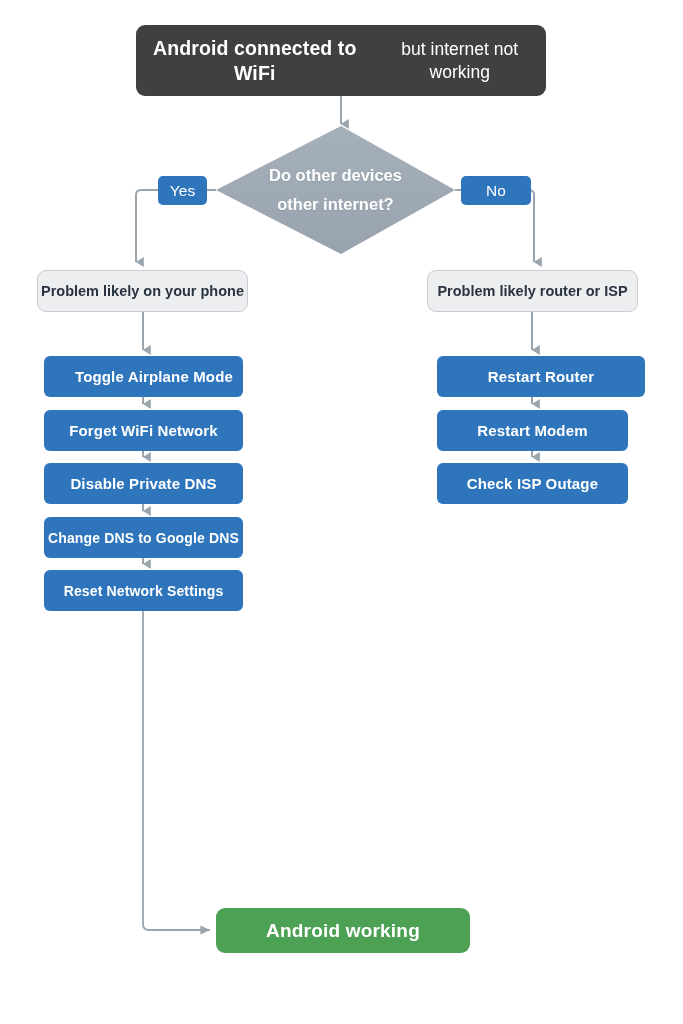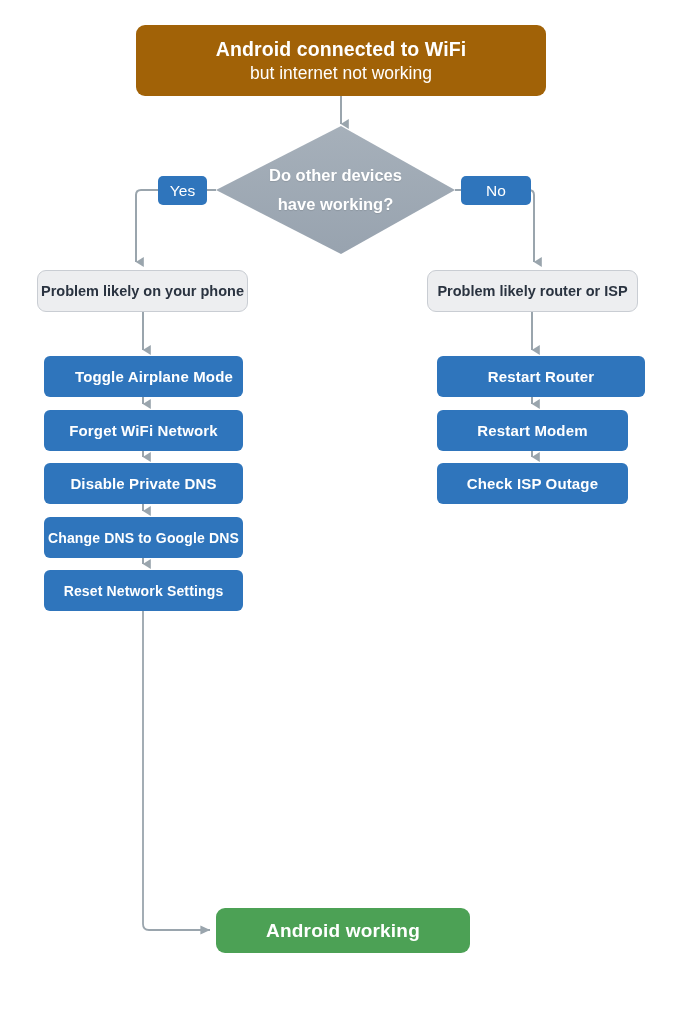--- a/index.html
+++ b/index.html
@@ -27,24 +27,24 @@
   .node {
     position: absolute;
     box-sizing: border-box;
     display: flex;
     align-items: center;
     justify-content: center;
     text-align: center;
     z-index: 2;
   }
   .node-start {
-    background: #a16207;
+    background: #404040;
     border-radius: 9px;
     color: #ffffff;
-    flex-direction: column;
+    flex-direction: row;
     line-height: 1.28;
   }
   .start-line1 {
     font-size: 19.5px;
     font-weight: bold;
     letter-spacing: .1px;
   }
   .start-line2 {
     font-size: 17.5px;
     font-weight: normal;
@@ -167,21 +167,21 @@
   </svg>
 
   <div class="node node-start" style="left:136px; top:25px; width:410px; height:71px;">
     <span class="start-line1">Android connected to WiFi</span>
     <span class="start-line2">but internet not working</span>
   </div>
 
   <div class="node node-decision" style="left:216px; top:126px; width:239px; height:128px;">
     <div class="decision-text">
       <span>Do other devices</span>
-      <span>have working?</span>
+      <span>other internet?</span>
     </div>
   </div>
 
   <div class="node node-label" style="left:158px; top:176px; width:49px; height:29px;">
     <span>Yes</span>
   </div>
   <div class="node node-label" style="left:461px; top:176px; width:70px; height:29px;">
     <span>No</span>
   </div>
 

